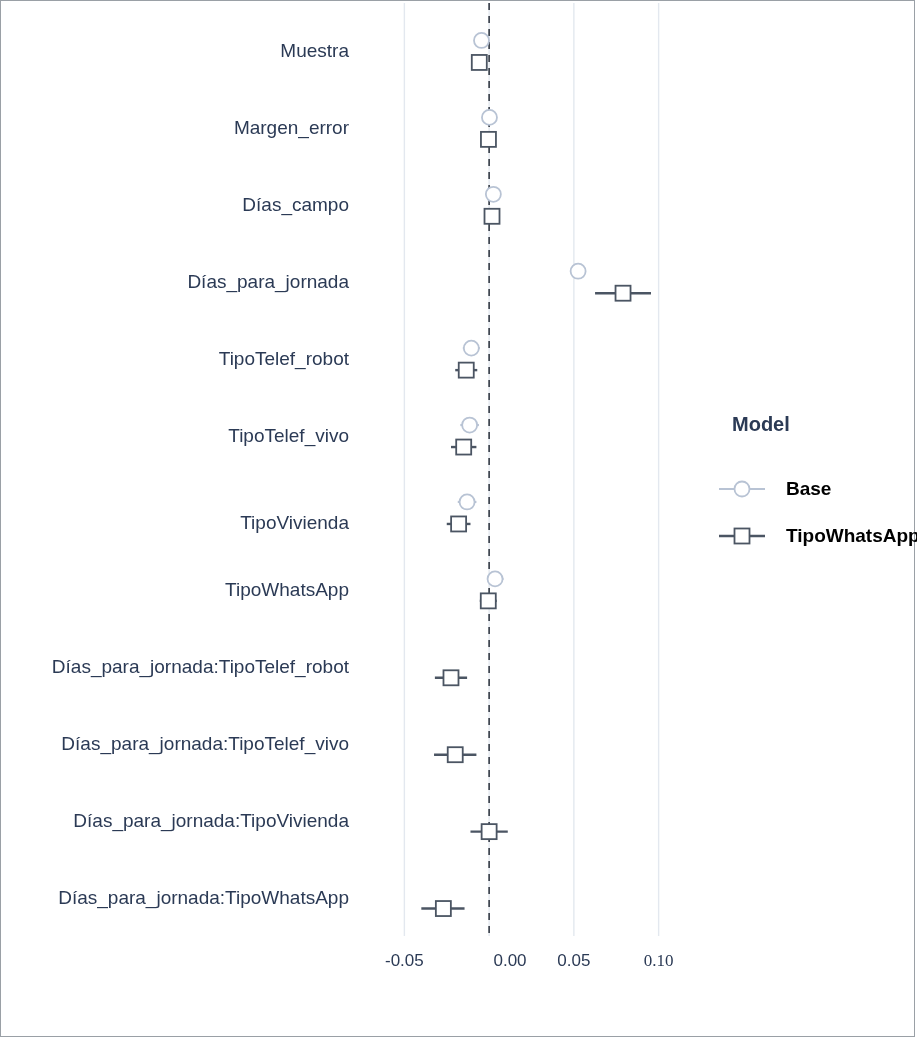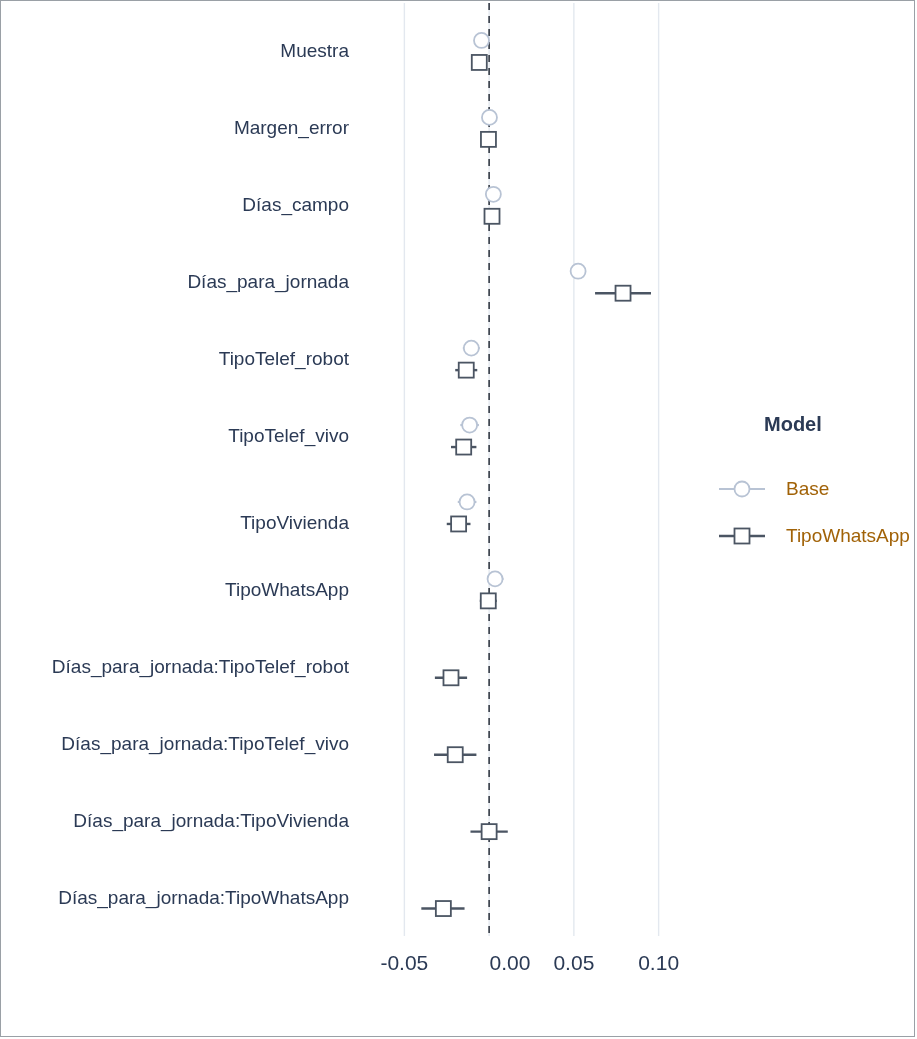--- a/index.html
+++ b/index.html
@@ -31,38 +31,39 @@
   .axis-label {
     position: absolute;
     font-size: 19px;
     color: #2b3a55;
     white-space: nowrap;
     text-align: right;
     transform: translateY(-50%);
   }
   .tick-label {
     position: absolute;
-    font-size: 21px;
+    font-size: 17px;
     color: #2b3a55;
     white-space: nowrap;
     transform: translateX(-50%);
   }
   .legend-title {
     position: absolute;
     font-size: 20px;
     font-weight: bold;
     color: #2b3a55;
     white-space: nowrap;
   }
   .legend-label {
     position: absolute;
     font-size: 19px;
-    color: #a16207;
+    color: #000000;
     white-space: nowrap;
     transform: translateY(-50%);
+    font-weight: bold;
   }
   svg { display: block; }
 </style>
 </head>
 <body>
 
 <div id="frame">
   <svg id="plot" viewBox="0 0 915 1037">
       <line x1="403.375" x2="403.375" y1="2" y2="935" stroke="#e3e8ef" stroke-width="1.4"></line>
       <line x1="488.125" x2="488.125" y1="2" y2="935" stroke="#e3e8ef" stroke-width="1.4"></line>
@@ -167,18 +168,18 @@
       <div class="axis-label" style="right: 565px; top: 435.042px;">TipoTelef_vivo</div>
       <div class="axis-label" style="right: 565px; top: 511.958px; margin-top: 10px;">TipoVivienda</div>
       <div class="axis-label" style="right: 565px; top: 588.875px;">TipoWhatsApp</div>
       <div class="axis-label" style="right: 565px; top: 665.792px;">Días_para_jornada:TipoTelef_robot</div>
       <div class="axis-label" style="right: 565px; top: 742.708px;">Días_para_jornada:TipoTelef_vivo</div>
       <div class="axis-label" style="right: 565px; top: 819.625px;">Días_para_jornada:TipoVivienda</div>
       <div class="axis-label" style="right: 565px; top: 896.542px;">Días_para_jornada:TipoWhatsApp</div>
       <div class="tick-label" style="left: 403.375px; top: 950px;">-0.05</div>
       <div class="tick-label" style="left: 509px; top: 950px;">0.00</div>
       <div class="tick-label" style="left: 572.875px; top: 950px;">0.05</div>
-      <div class="tick-label" style="left: 657.625px; top: 950px;">0.10</div>
-      <div class="legend-title" style="left: 763px; top: 412px; text-align: right;">Model</div>
+      <div class="tick-label" style="left: 657.625px; top: 950px; font-family: Liberation Serif, serif;">0.10</div>
+      <div class="legend-title" style="left: 731px; top: 412px; text-align: right;">Model</div>
       <div class="legend-label" style="left: 785px; top: 488px;">Base</div>
       <div class="legend-label" style="left: 785px; top: 535px;">TipoWhatsApp</div>
     </div>
 </div>
 
 </body></html>

